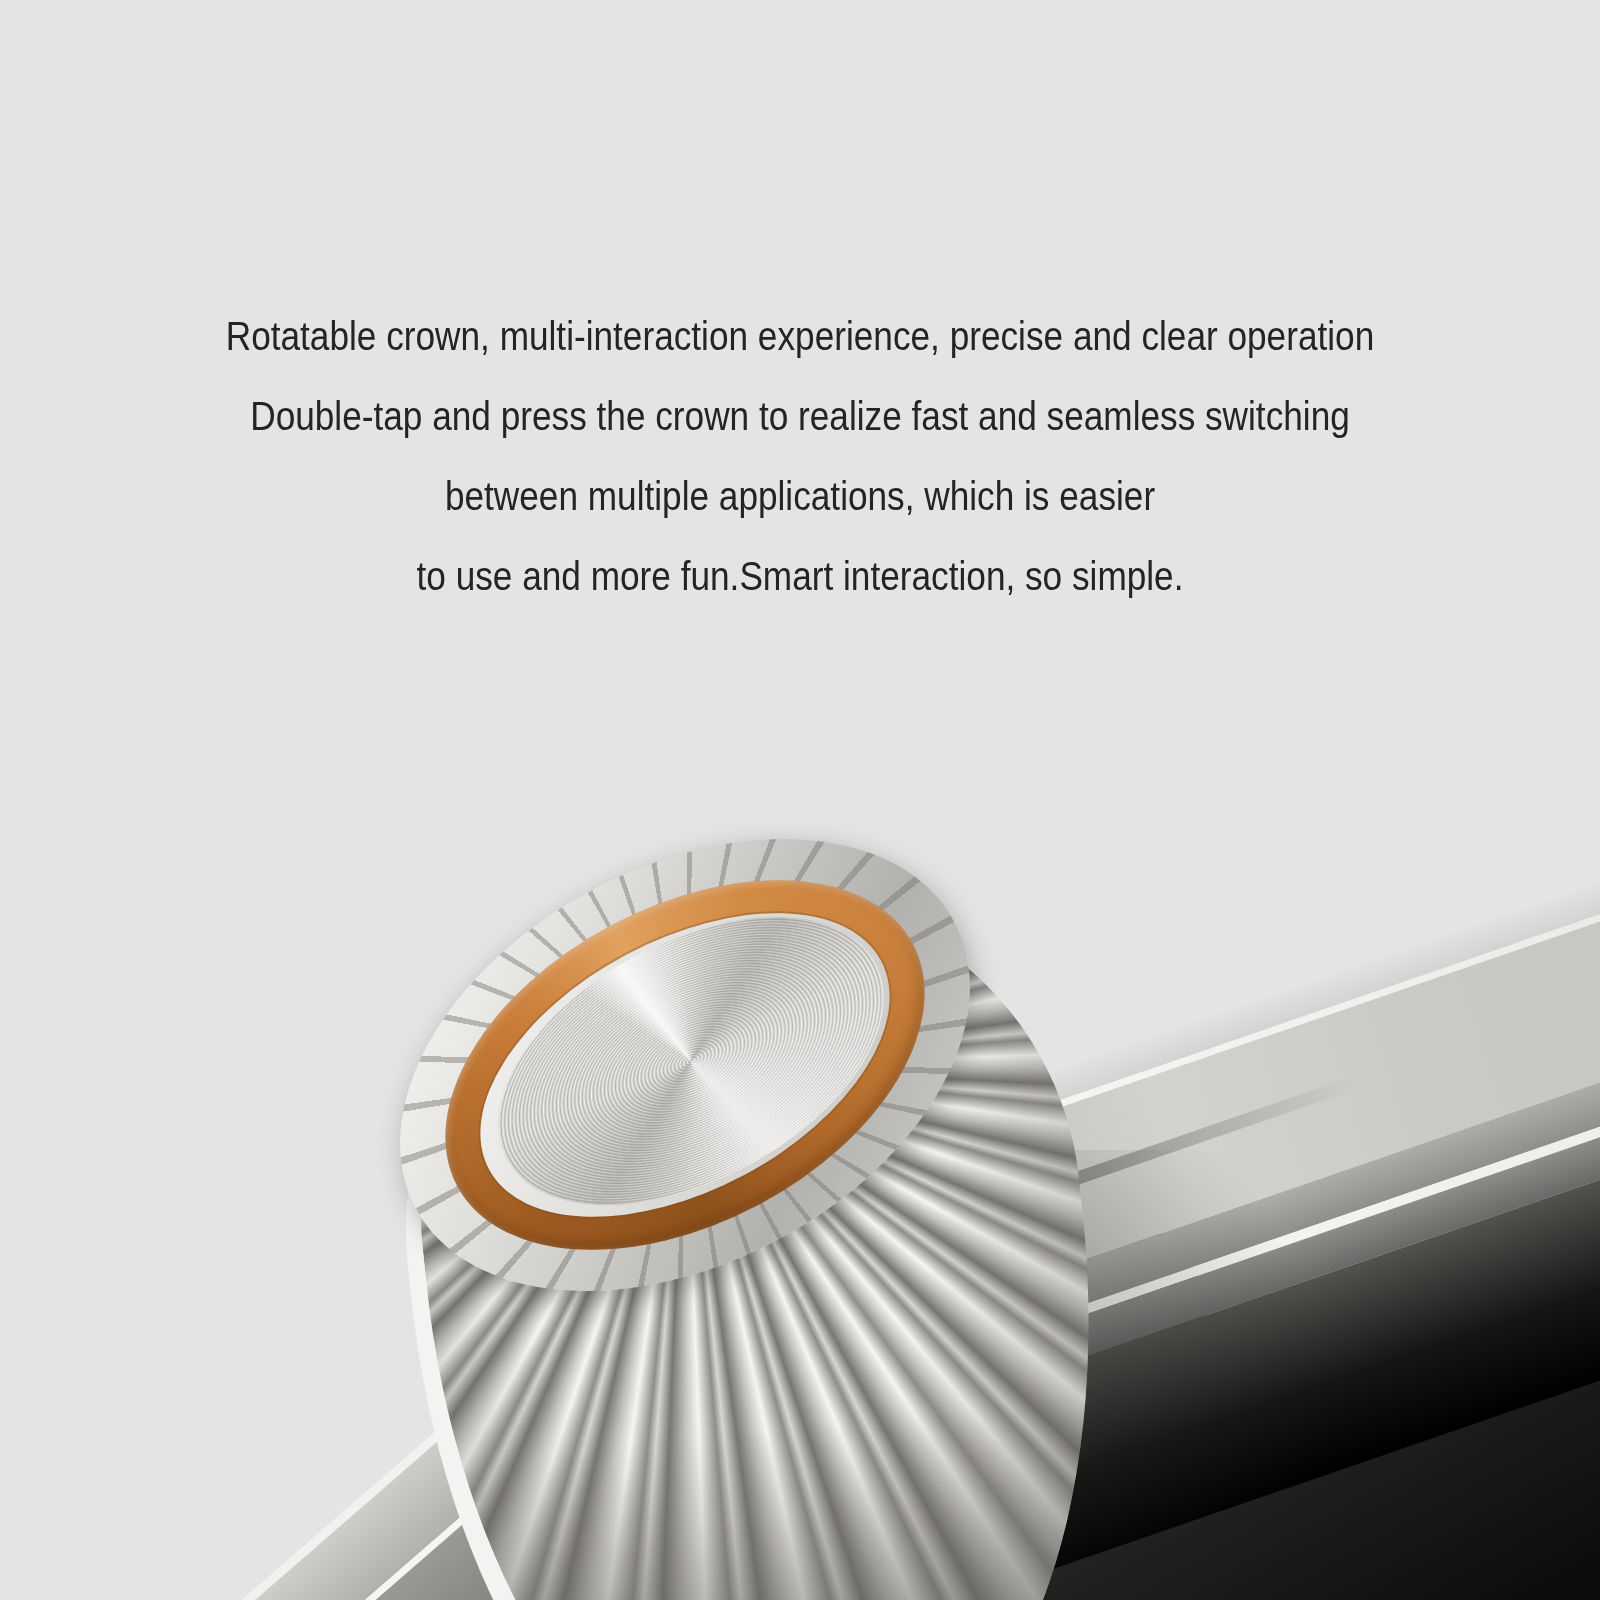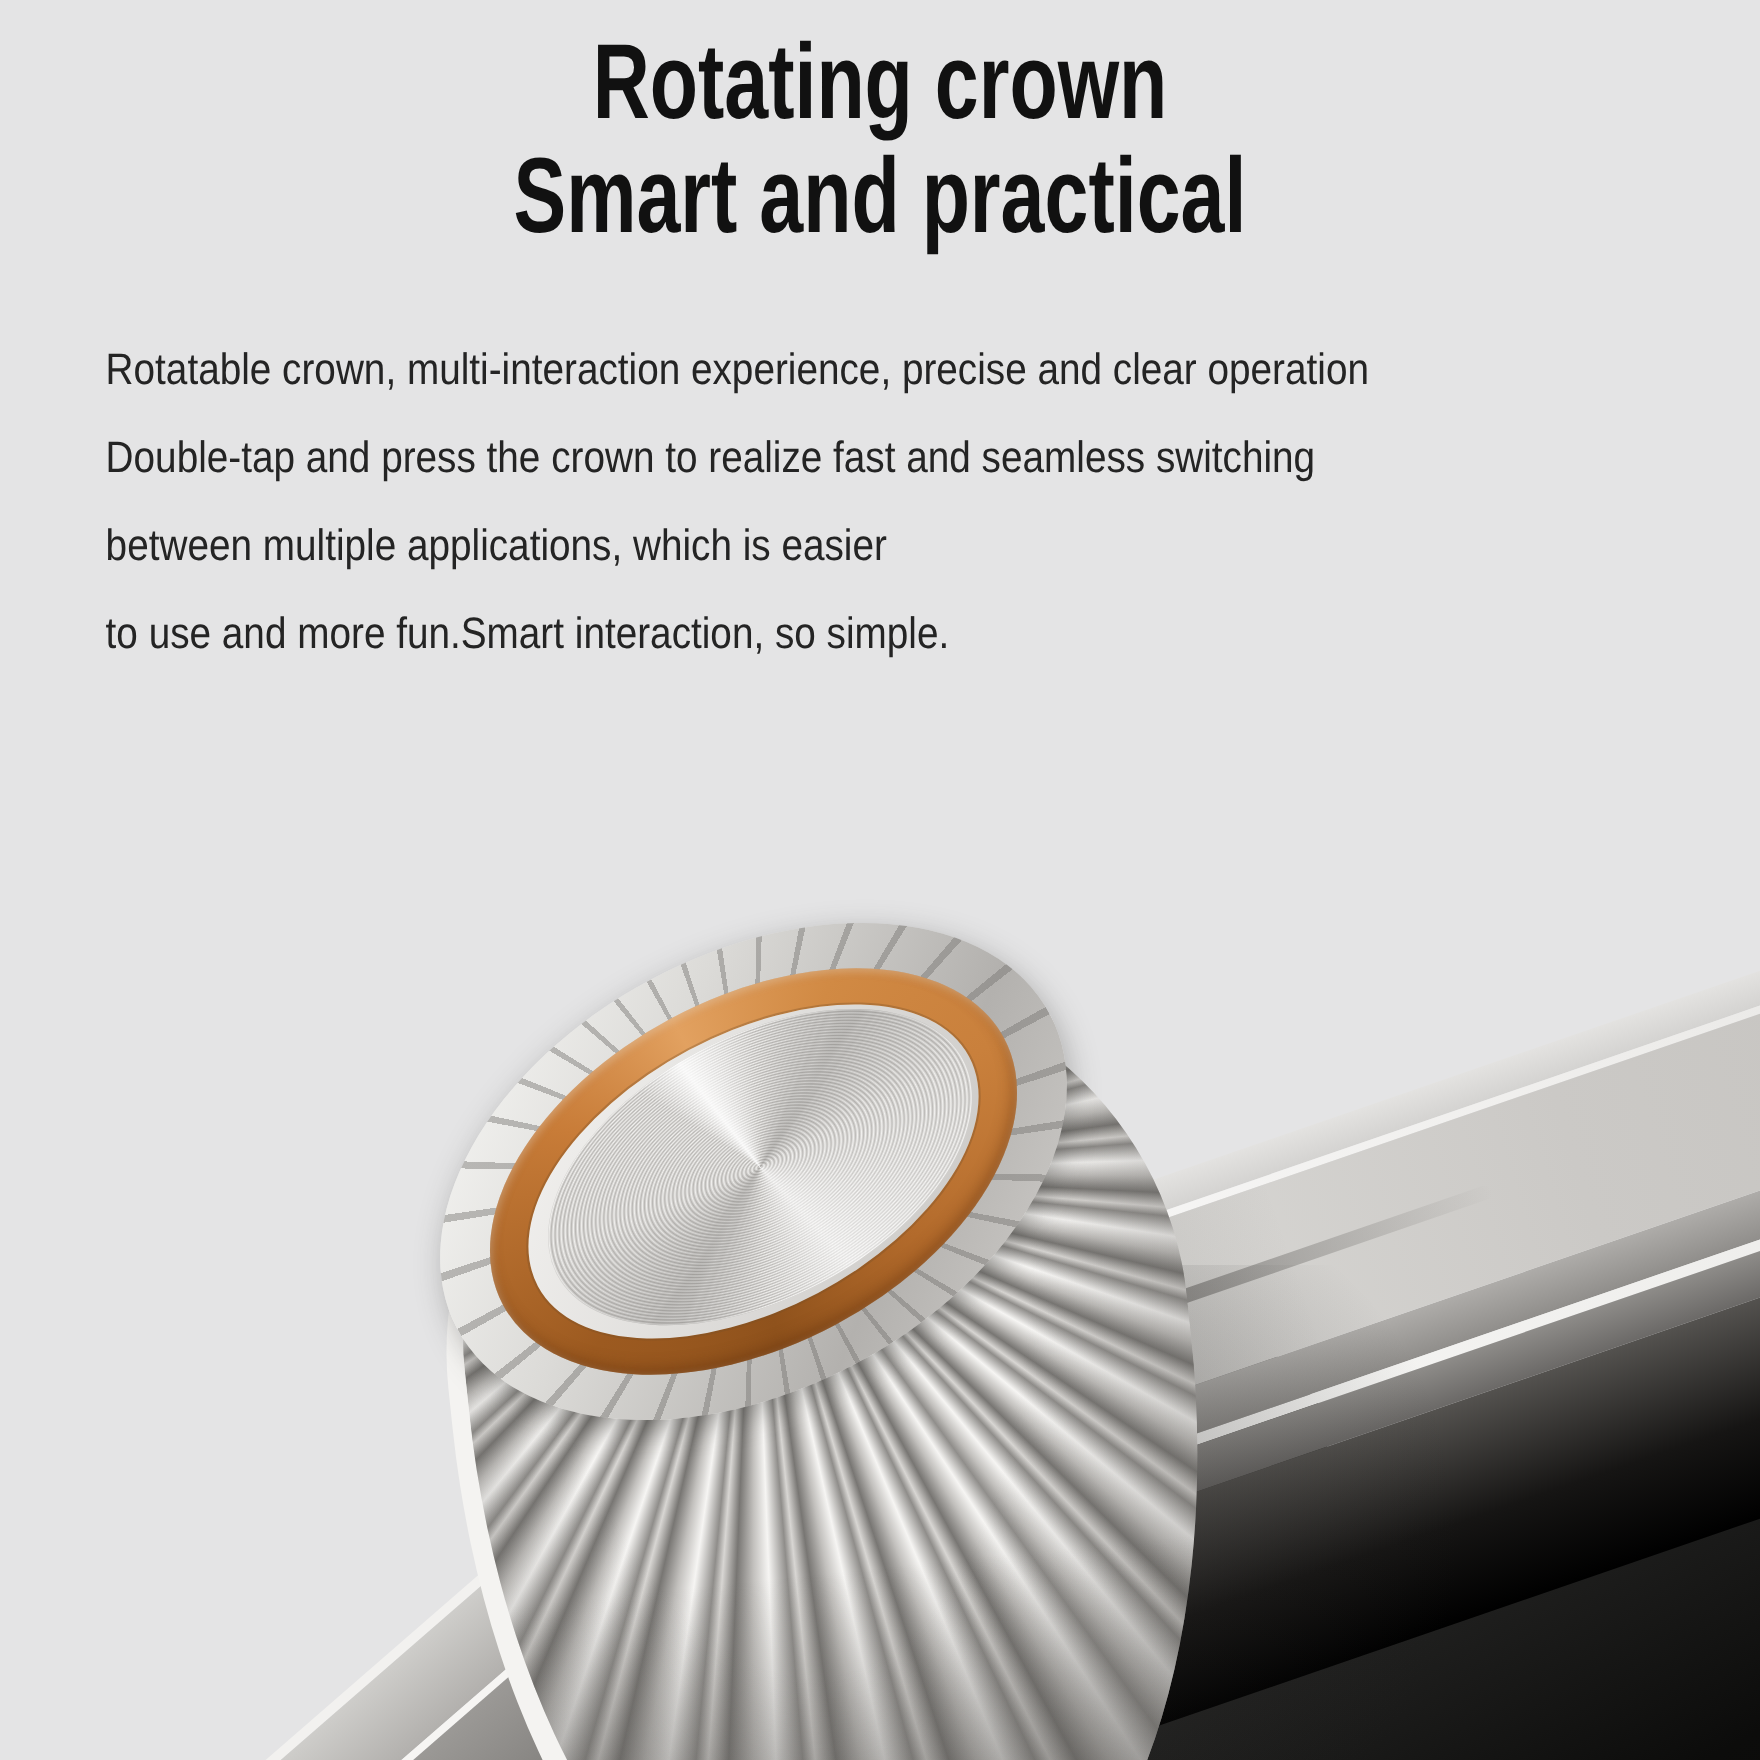--- a/index.html
+++ b/index.html
@@ -21,21 +21,21 @@
     background:var(--background);
     font-family:"Liberation Sans","DejaVu Sans",sans-serif;
   }
   
   .heading{position:absolute;top:22px;left:0;right:0;text-align:center;z-index:20;}
   .h-line{
     display:block;font-size:97px;line-height:104px;font-weight:bold;
     color:var(--heading-text);transform:scaleX(0.74);transform-origin:50% 50%;
     white-space:nowrap;
   }
-  .desc{position:absolute;top:296px;left:0;right:0;text-align:left;z-index:20;}
+  .desc{position:absolute;top:296px;left:0;right:0;text-align:center;z-index:20;}
   .d-line{
     display:block;font-size:40px;line-height:80px;font-weight:400;
     color:var(--body-text);transform:scaleX(0.88);transform-origin:50% 50%;
     white-space:nowrap;
   }
   
   .photo{position:absolute;inset:0;z-index:1;}
   .photo div{position:absolute;}
 
   
@@ -115,24 +115,20 @@
       rgba(255,255,255,0) 0deg,rgba(255,255,255,0.85) 20deg,rgba(255,255,255,0) 55deg,
       rgba(110,108,105,0.30) 90deg,rgba(255,255,255,0) 120deg,
       rgba(255,255,255,0.60) 195deg,rgba(255,255,255,0) 235deg,
       rgba(110,108,105,0.30) 270deg,rgba(255,255,255,0) 305deg,rgba(255,255,255,0) 360deg);}
 </style>
 </head>
 <body>
 
 <div class="canvas">
 
-  <h1 class="heading">
-    <span class="h-line">Rotating crown</span>
-    <span class="h-line">Smart and practical</span>
-  </h1>
 
   <div class="desc">
     <span class="d-line">Rotatable crown, multi-interaction experience, precise and clear operation</span>
     <span class="d-line">Double-tap and press the crown to realize fast and seamless switching</span>
     <span class="d-line">between multiple applications, which is easier</span>
     <span class="d-line">to use and more fun.Smart interaction, so simple.</span>
   </div>
 
   <div class="photo">
 

